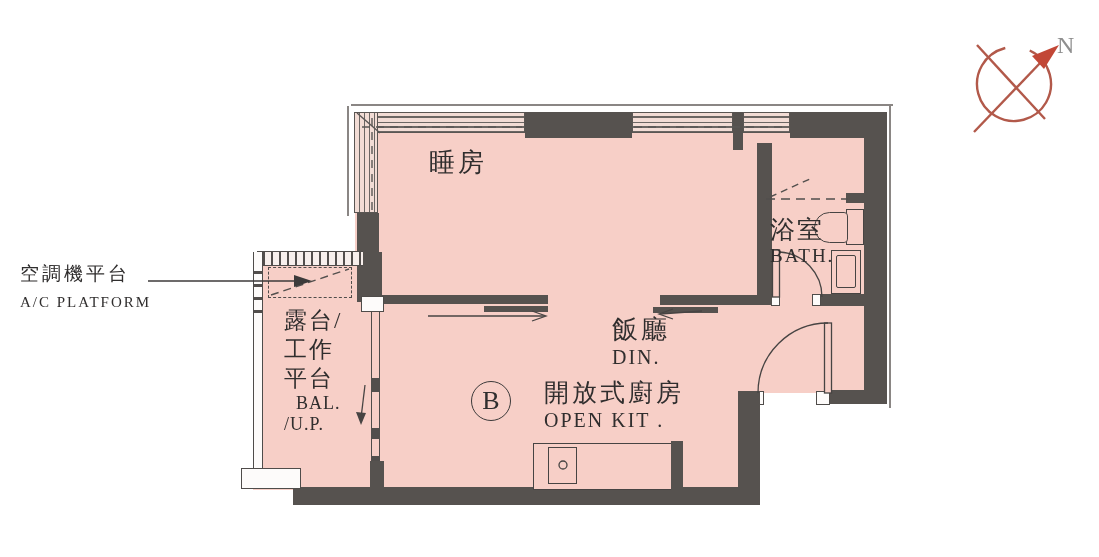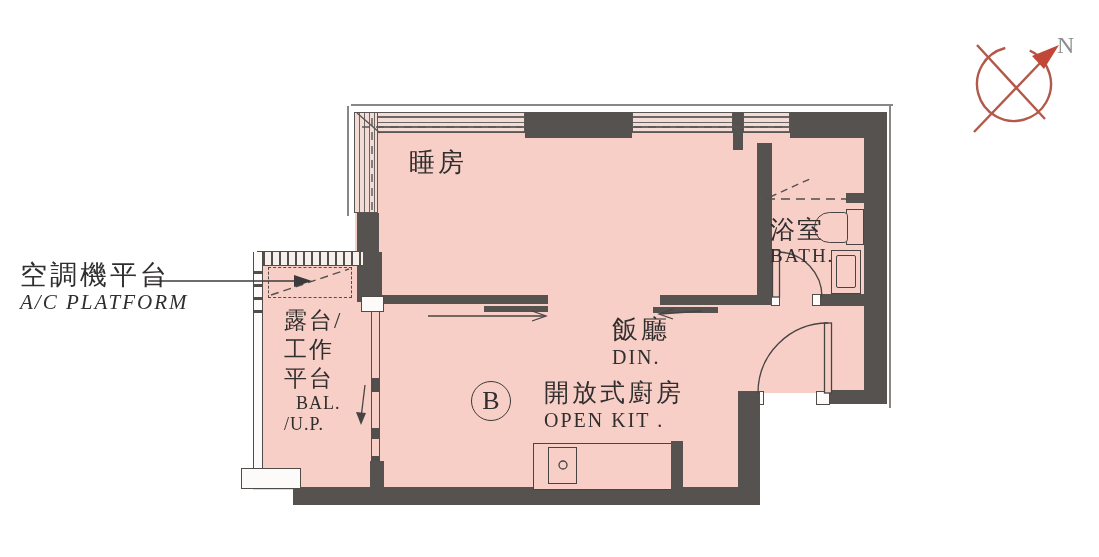--- a/index.html
+++ b/index.html
@@ -145,21 +145,21 @@
       <line x1="974" y1="132" x2="1042" y2="61" stroke="#b2594a" stroke-width="2.4"></line>
       <line x1="977" y1="45" x2="1045" y2="119" stroke="#b2594a" stroke-width="2.4"></line>
       <polygon points="1059,45 1032,56 1044,69" fill="#c24736"></polygon>
     </g>
   </svg>
 
   <div class="unit-circle" style="left:471px;top:381px;width:40px;height:40px;">
     <span>B</span>
   </div>
 
-  <div class="lbl" style="left:409px;top:148px;">
+  <div class="lbl" style="left:429px;top:148px;">
     <div class="zh">睡房</div>
   </div>
 
 
   <div class="lbl" style="left:544px;top:378px;">
     <div class="zh" style="font-size:25px;">開放式廚房</div>
     <div class="en">OPEN KIT .</div>
   </div>
 
   <div class="lbl" style="left:612px;top:315px;">
@@ -174,19 +174,19 @@
     <div class="small-en" style="padding-left:12px;">BAL.</div>
     <div class="small-en">/U.P.</div>
   </div>
 
   <div class="lbl" style="left:770px;top:215px;">
     <div class="small-zh" style="font-size:25px;">浴室</div>
     <div class="en" style="font-size:19px;">BATH.</div>
   </div>
 
   <div class="lbl" style="left:20px;top:260px;">
-    <div class="zh" style="font-size:27px;">空調機平台</div>
-    <div class="en" style="font-size:21px;font-style:italic;">A/C PLATFORM</div>
+    <div class="zh" style="font-size:19px;font-family:Liberation Mono, monospace;">空調機平台</div>
+    <div class="en" style="font-size:15px;">A/C PLATFORM</div>
   </div>
 
   <div class="north" style="left:1057px;top:32px;">N</div>
 
 </div>
 
 </body></html>

